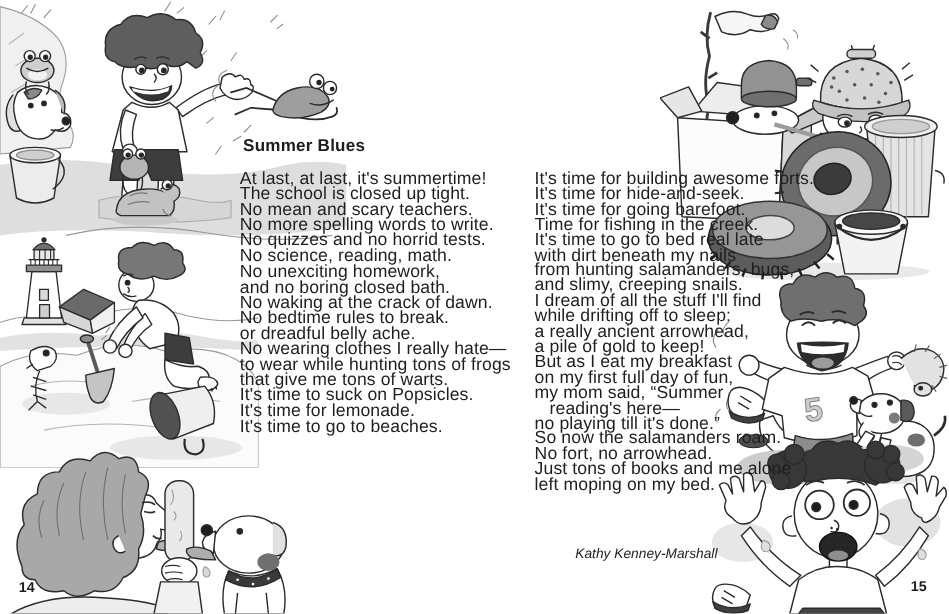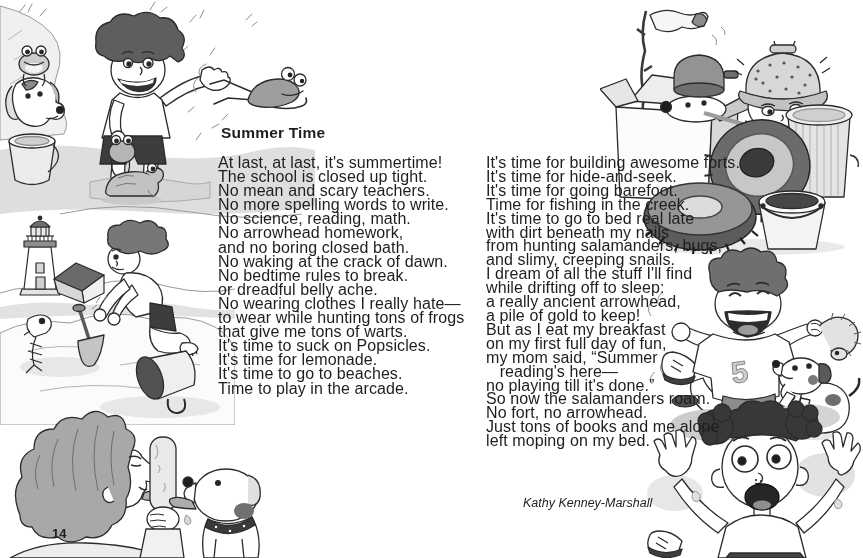--- a/index.html
+++ b/index.html
@@ -3,21 +3,21 @@
 <meta charset="utf-8">
 <style>
   html,body{margin:0;padding:0;background:#fff;}
   .spread{position:relative;width:863px;height:558px;background:#ffffff;overflow:hidden;
           font-family:"Liberation Sans","DejaVu Sans",sans-serif;color:#1e1e1e;}
   .abs{position:absolute;}
   .poem-title{font-size:15.5px;font-weight:bold;letter-spacing:.2px;}
   .poem-col .poem-line{white-space:pre;font-size:16px;line-height:14.1px;letter-spacing:.1px;}
   .col-right .poem-line{line-height:13.9px;}
   .author{font-size:12.5px;font-style:italic;margin-top:40px;}
-  .page-num{font-size:13px;font-weight:bold;margin-left:35px;}
+  .page-num{font-size:13px;font-weight:bold;}
   svg{display:block;}
 </style>
 </head>
 <body>
 
 <div class="spread">
 
   <section>
 
     <div class="abs" style="left:0;top:0;width:315px;height:235px;">
@@ -199,39 +199,39 @@
           <path d="M208,124 Q230,138 252,122 L255,130 Q230,146 205,132 Z" fill="#3a3a3a"></path>
           <circle cx="216" cy="132" r="1.2" fill="#fff" stroke="none"></circle>
             <circle cx="230" cy="136" r="1.2" fill="#fff" stroke="none"></circle>
             <circle cx="244" cy="131" r="1.2" fill="#fff" stroke="none"></circle>
           <path d="M216,144 L214,163 M242,144 L244,163" fill="none"></path>
           <path d="M186,120 q-3,6 0,9 q4,2 5,-3 q0,-4 -5,-6" fill="#d8d8d8" stroke="#9a9a9a" stroke-width="1"></path>
         </g>
       </svg>
     </div>
 
-    <h1 class="abs poem-title" style="left:221px;top:124px;margin:0;">Summer Time</h1>
+    <h1 class="abs poem-title" style="left:221px;top:124px;margin:0;">Summer Blues</h1>
     <div class="abs poem-col col-left" style="left:218px;top:156px;">
         <div class="poem-line">At last, at last, it's summertime!</div>
         <div class="poem-line">The school is closed up tight.</div>
         <div class="poem-line">No mean and scary teachers.</div>
         <div class="poem-line">No more spelling words to write.</div>
+        <div class="poem-line">No quizzes and no horrid tests.</div>
         <div class="poem-line">No science, reading, math.</div>
-        <div class="poem-line">No arrowhead homework,</div>
+        <div class="poem-line">No unexciting homework,</div>
         <div class="poem-line">and no boring closed bath.</div>
         <div class="poem-line">No waking at the crack of dawn.</div>
         <div class="poem-line">No bedtime rules to break.</div>
         <div class="poem-line">or dreadful belly ache.</div>
         <div class="poem-line">No wearing clothes I really hate—</div>
         <div class="poem-line">to wear while hunting tons of frogs</div>
         <div class="poem-line">that give me tons of warts.</div>
         <div class="poem-line">It's time to suck on Popsicles.</div>
         <div class="poem-line">It's time for lemonade.</div>
         <div class="poem-line">It's time to go to beaches.</div>
-        <div class="poem-line">Time to play in the arcade.</div>
       </div>
     <div class="abs page-num" style="left:17px;top:526px;">14</div>
   </section>
 
   <section>
 
     <div class="abs" style="left:600px;top:5px;width:263px;height:250px;">
       <svg width="263" height="250" viewBox="0 0 263 250">
         <ellipse cx="150" cy="242" rx="95" ry="8" fill="#e9e9e9"></ellipse>
         <g stroke="#2b2b2b" stroke-width="1.3" stroke-linejoin="round">

